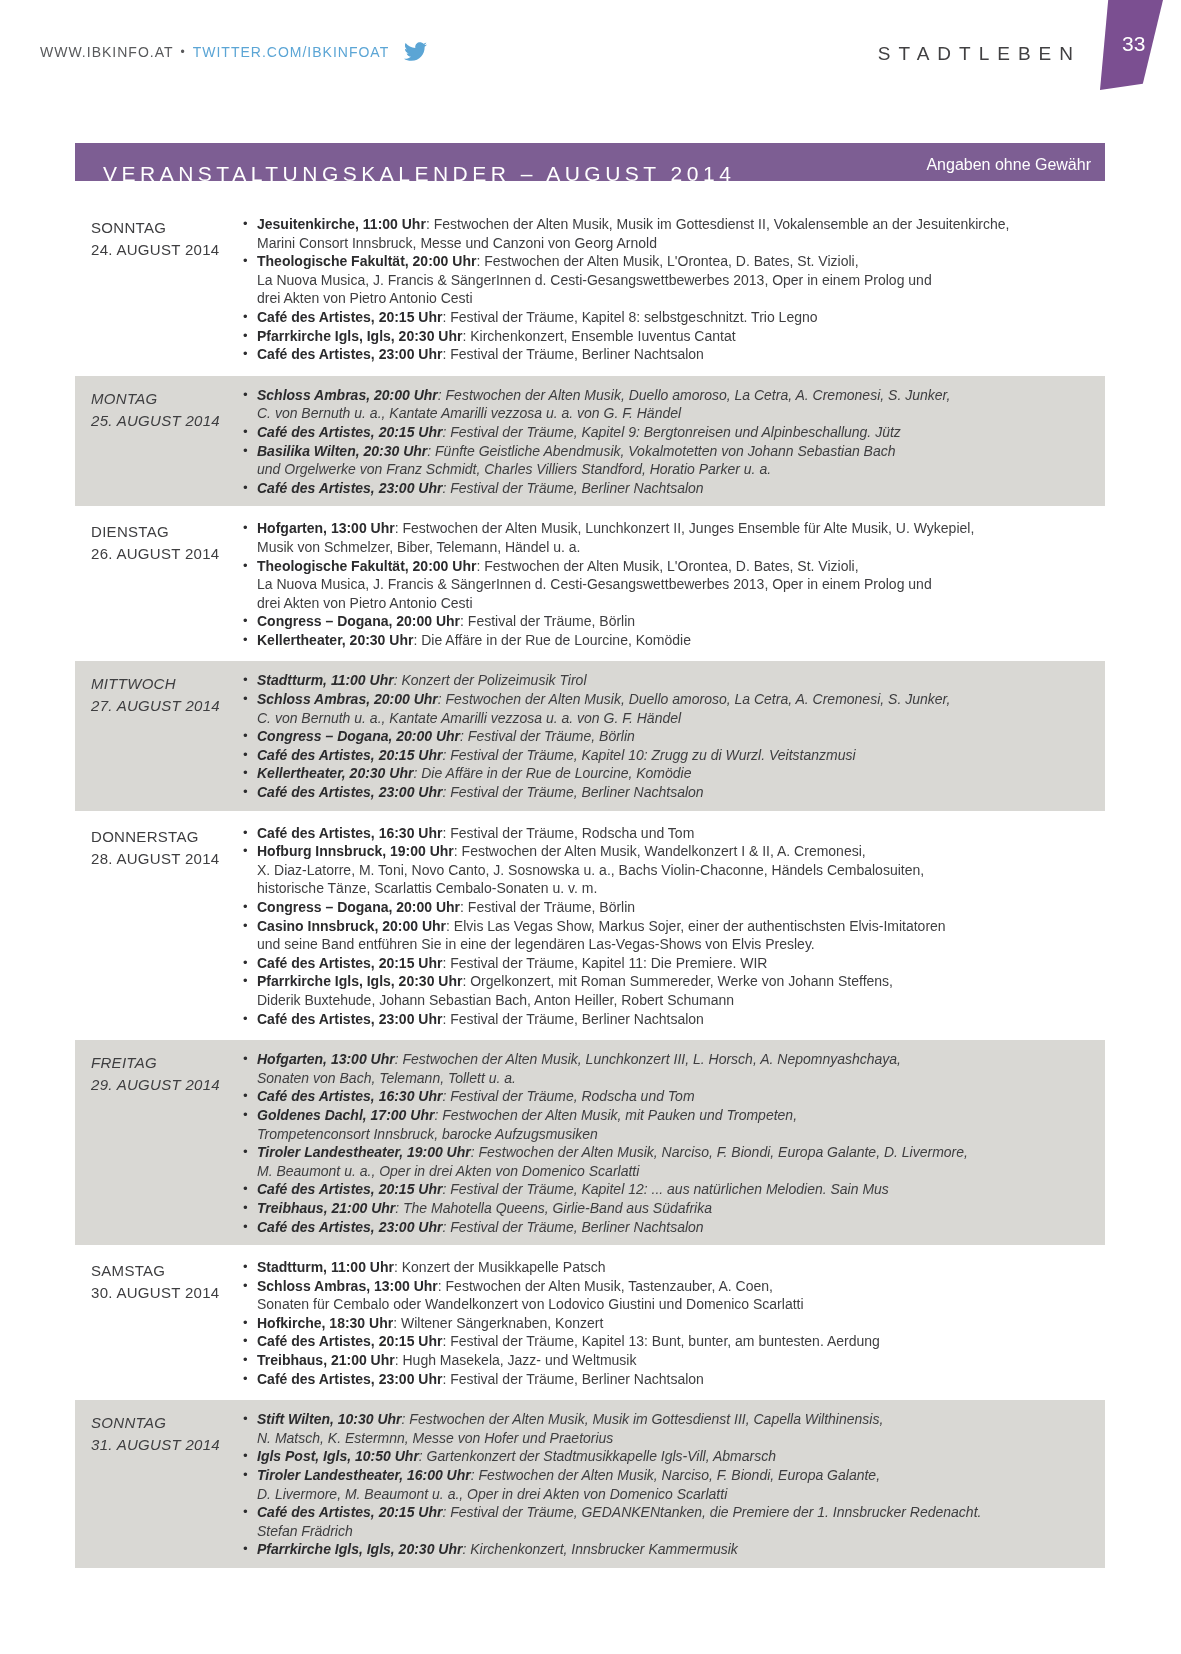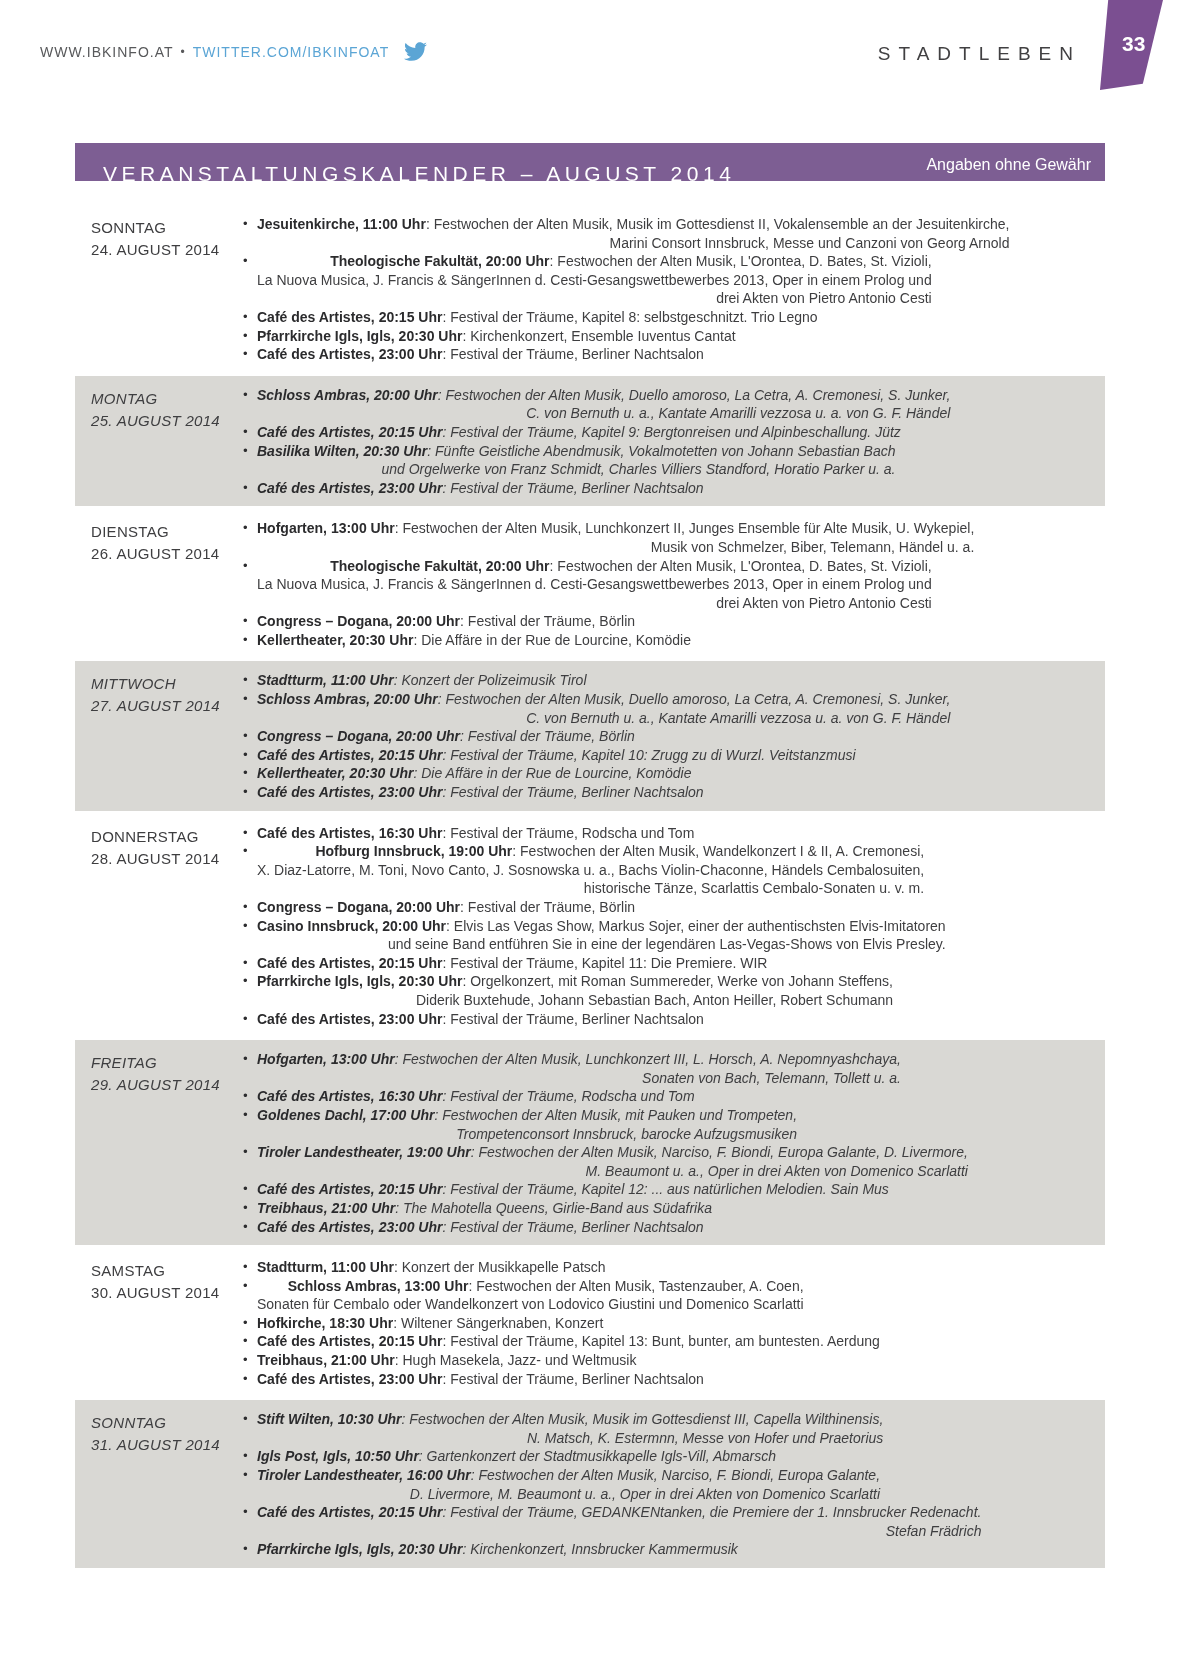--- a/index.html
+++ b/index.html
@@ -9,38 +9,38 @@
   
   .topbar{position:absolute;top:40px;left:40px;right:0;height:30px;}
   .topbar-left{display:flex;align-items:center;gap:7px;font-size:14px;letter-spacing:1px;}
   .site{color:#58595b;}
   .dot{color:#58595b;font-size:12px;}
   .twitter{color:#5ba5d5;}
   .bird{width:27px;height:23px;margin-left:6px;}
   .section-label{position:absolute;right:100px;top:3px;font-size:19px;letter-spacing:8px;color:#414042;}
   .page-tab{position:absolute;right:18px;top:-40px;width:63px;height:90px;background:#7b4f91;
             clip-path:polygon(13% 0,100% 0,68% 93%,0 100%);}
-  .page-tab span{position:absolute;left:22px;top:32px;color:#fff;font-size:21px;font-weight:bold;}
+  .page-tab span{position:absolute;left:22px;top:32px;color:#fff;font-size:21px;}
 
   
   .banner{position:absolute;left:75px;top:143px;width:1030px;height:38px;background:#7d5e93;}
   .banner h1{position:absolute;left:16px;top:50%;transform:translateY(-50%);margin:12px;
              font-size:21px;font-weight:400;color:#ffffff;letter-spacing:4.5px;white-space:nowrap;}
   .banner .note{position:absolute;right:14px;bottom:7px;font-size:16px;color:#ffffff;}
 
   
   .calendar{position:absolute;left:75px;top:205px;width:1030px;}
   .day-row{display:flex;padding:10px 0 9px;margin-bottom:3px;}
   .day-row.shaded{background:#d9d8d4;font-style:italic;}
   .day-col{width:168px;flex:none;padding:2px 0 0 16px;box-sizing:border-box;}
   .day-name,.day-date{font-size:15px;line-height:22px;color:#3e3e40;letter-spacing:.3px;}
   .event-list{list-style:none;margin:0;padding:0 18px 0 0;flex:1;}
   .event{display:flex;}
   .bullet{flex:none;width:14px;font-size:13px;line-height:18.6px;color:#2d2d2f;}
-  .event-text{margin:0;font-size:14px;line-height:18.6px;color:#3e3e40;text-align:right;}
+  .event-text{margin:0;font-size:14px;line-height:18.6px;color:#3e3e40;}
   .venue{font-weight:700;color:#2b2b2d;}
   .desc{white-space:pre-line;}
 </style>
 </head>
 <body>
 
 <div class="page">
 
   <header class="topbar">
     <div class="topbar-left">

